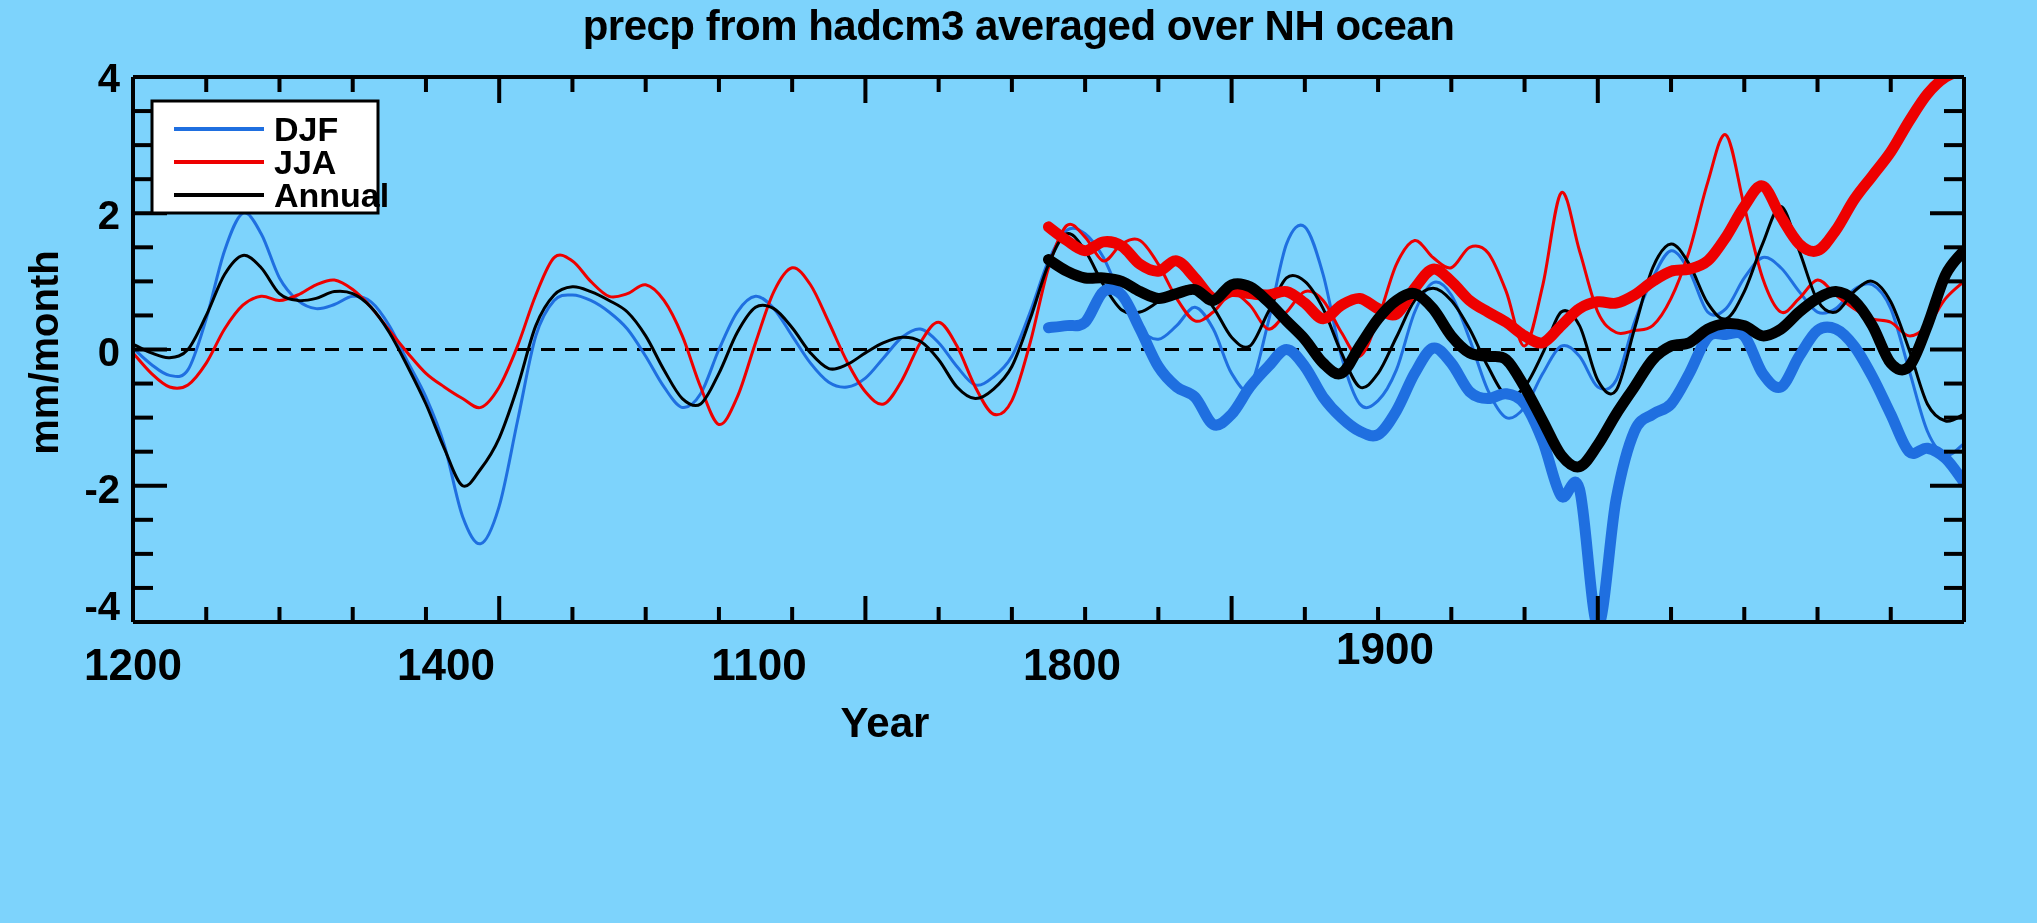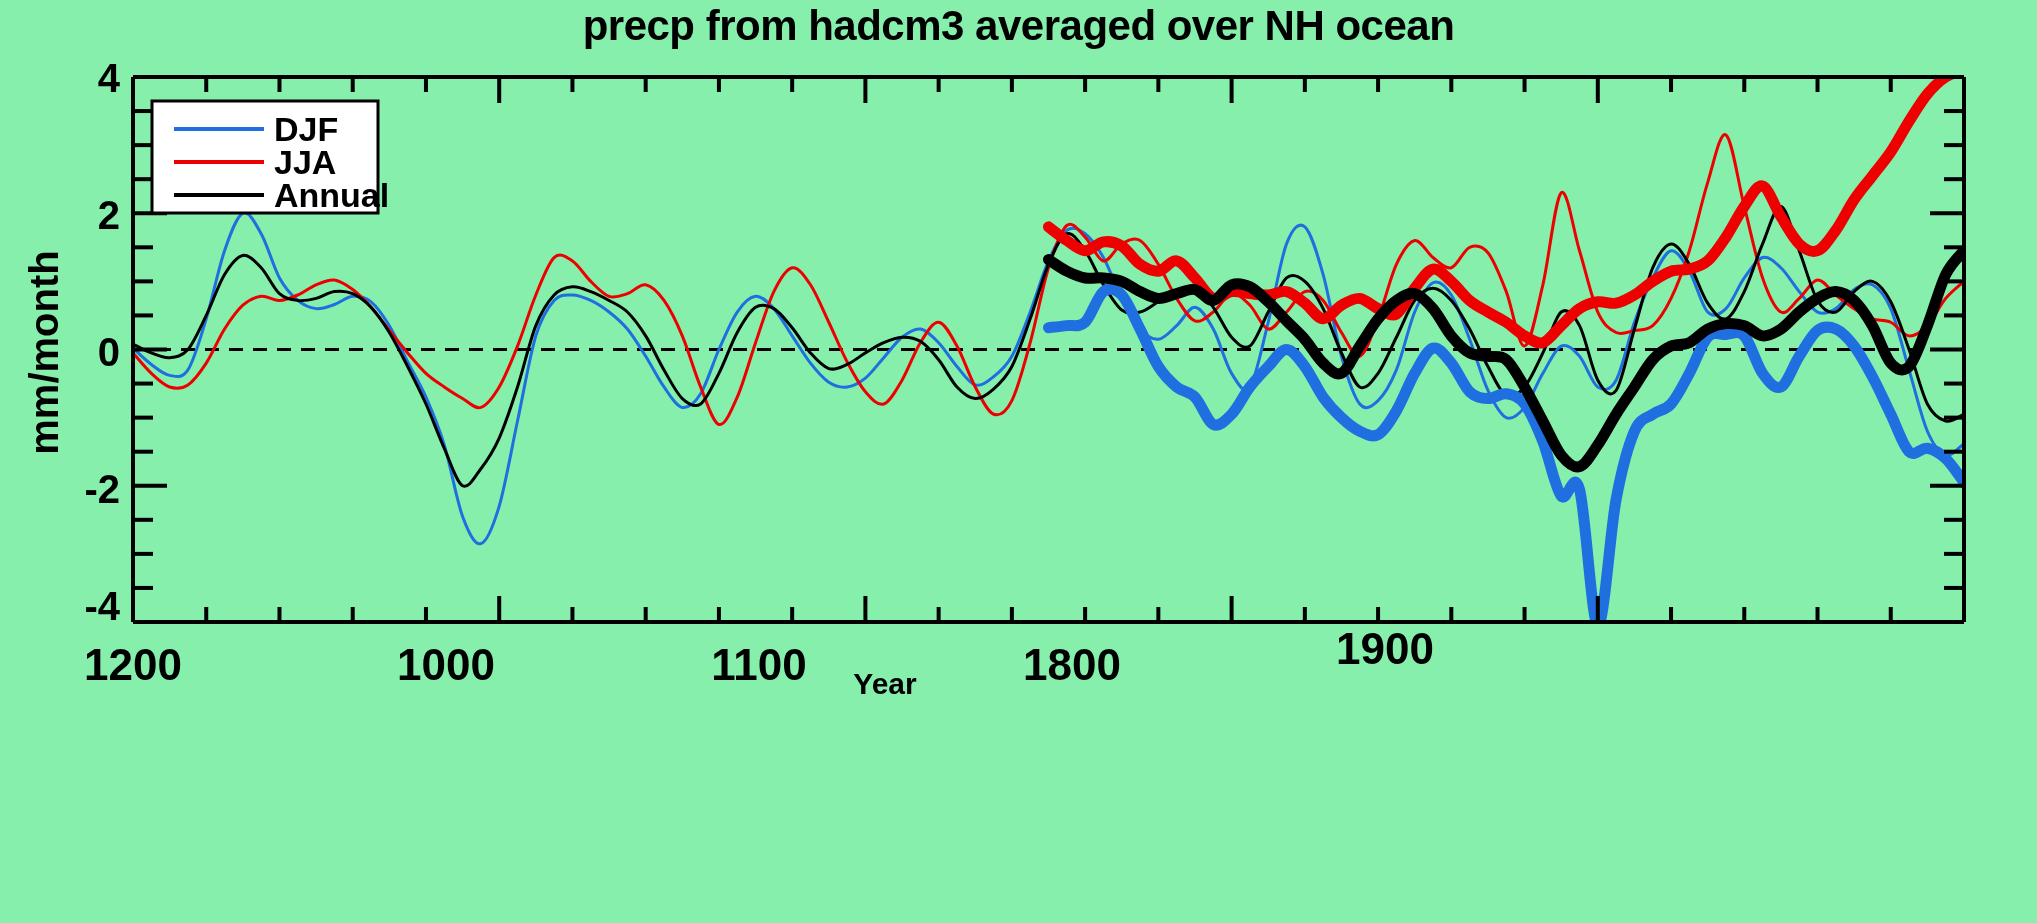--- a/index.html
+++ b/index.html
@@ -10,21 +10,21 @@
   body {
     width: 2037px;
     height: 923px;
     font-family: "Liberation Sans", sans-serif;
     overflow: hidden;
   }
   #figure {
     position: relative;
     width: 2037px;
     height: 923px;
-    background: #86efac;
+    background: #7dd3fc;
   }
   #chart-title {
     position: absolute;
     left: 0;
     top: 2px;
     width: 2037px;
     text-align: center;
     font-size: 42px;
     font-weight: bold;
     letter-spacing: -0.5px;
@@ -64,24 +64,24 @@
     font-size: 40px;
     font-weight: bold;
     color: #000;
     transform: rotate(-90deg);
     font-family: "Liberation Sans", sans-serif;
     white-space: nowrap;
   }
   #xlabel {
     position: absolute;
     left: 0;
-    top: 667px;
+    top: 699px;
     width: 1770px;
     text-align: center;
-    font-size: 30px;
+    font-size: 42px;
     font-weight: bold;
     color: #000;
     font-family: "Liberation Sans", sans-serif;
     white-space: nowrap;
   }
   .legend-text {
     font-size: 34px;
     font-weight: bold;
     font-family: "Liberation Sans", sans-serif;
     fill: #000;
@@ -97,21 +97,21 @@
   <div id="ylabel">mm/month</div>
   <div id="xlabel">Year</div>
 
   <div class="ytick-label" style="left:60px;  top:56px;  width:60px;">4</div>
   <div class="ytick-label" style="left:60px;  top:193px; width:60px;">2</div>
   <div class="ytick-label" style="left:60px;  top:330px; width:60px;">0</div>
   <div class="ytick-label" style="left:38px; top:467px; width:82px;">-2</div>
   <div class="ytick-label" style="left:38px; top:584px; width:82px;">-4</div>
 
   <div class="xtick-label" style="left:38px;   top:640px; width:190px;">1200</div>
-  <div class="xtick-label" style="left:351px;  top:640px; width:190px;">1000</div>
+  <div class="xtick-label" style="left:351px;  top:640px; width:190px;">1400</div>
   <div class="xtick-label" style="left:664px;  top:640px; width:190px;">1100</div>
   <div class="xtick-label" style="left:977px;  top:640px; width:190px;text-align:center;">1800</div>
   <div class="xtick-label" style="left:1290px; top:624px; width:190px;">1900</div>
 
   <svg id="plot-svg" width="2037" height="923">
     <defs>
         <clipPath id="plotclip">
           <rect x="133" y="77" width="1831" height="545"></rect>
         </clipPath>
       </defs>

